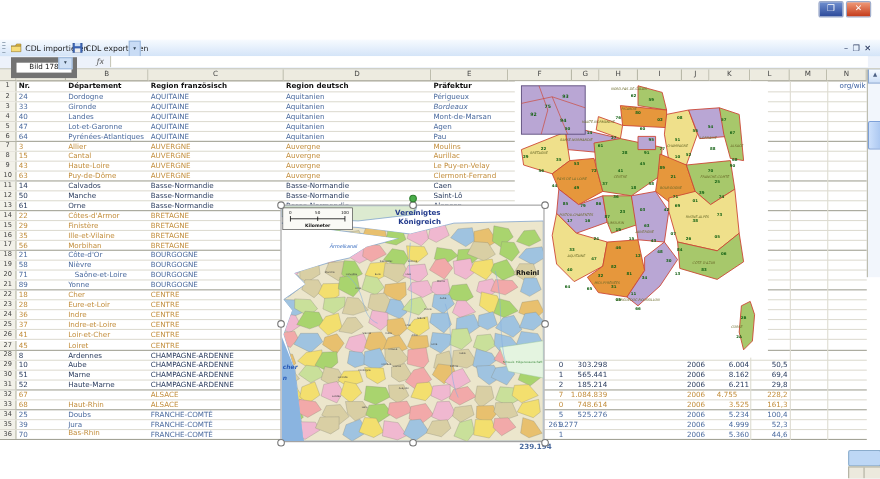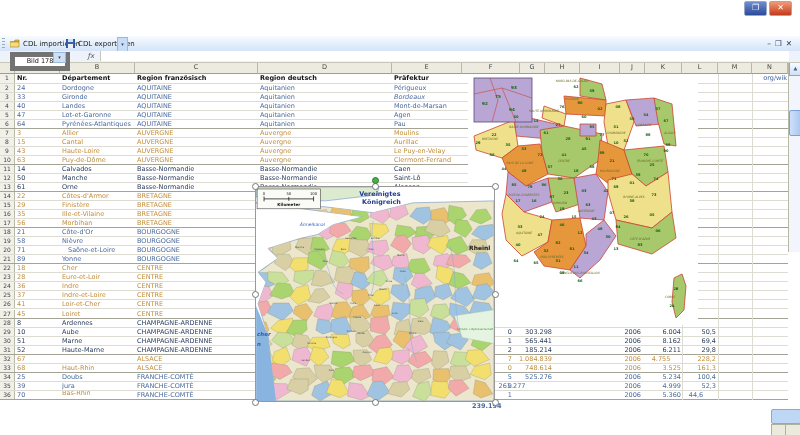--- a/index.html
+++ b/index.html
@@ -393,21 +393,21 @@
       </div>
       <div class="row" style="top: 328.86px; height: 8.04px; border-bottom: 1px solid rgb(163, 163, 150);">
         <div class="gut" style="top: 0px; height: 100%; line-height: 8.04px;">36</div>
         <div class="cell" style="left: 17px; width: 42px; top: 0px; height: 100%; color: rgb(74, 106, 158);">70</div>
         <div class="cell" style="left: 62px; width: 73px; top: 0px; height: 100%; color: rgb(74, 106, 158); margin-top: 48px;">Haute-Saône</div>
         <div class="cell" style="left: 137px; width: 118px; top: 0px; height: 100%; color: rgb(74, 106, 158);">FRANCHE-COMTÉ</div>
         <div class="cell" style="left: 440px; width: 72px; top: 0px; height: 100%; color: rgb(74, 106, 158); text-align: right;">1</div>
         <div class="cell" style="left: 472px; width: 80px; top: 11px; height: 100%; color: rgb(74, 106, 158); text-align: left; font-weight: bold;">239.194</div>
         <div class="cell" style="left: 601px; width: 40px; top: 0px; height: 100%; color: rgb(74, 106, 158); text-align: right;">2006</div>
         <div class="cell" style="left: 641px; width: 40px; top: 0px; height: 100%; color: rgb(74, 106, 158); text-align: right;">5.360</div>
-        <div class="cell" style="left: 676px; width: 40px; top: 0px; height: 100%; color: rgb(74, 106, 158); text-align: center;">44,6</div>
+        <div class="cell" style="left: 676px; width: 40px; top: 0px; height: 100%; color: rgb(74, 106, 158); text-align: right;">44,6</div>
       </div>
       <div class="vline" style="left: 682px; top: 12px; height: 326px;"></div>
       <div class="vline" style="left: 718px; top: 12px; height: 326px;"></div>
       <div class="vline" style="left: 752px; top: 12px; height: 326px;"></div>
     </div>
 
   <div id="vscroll">
     <div id="vup">▲</div>
     <div id="vthumb"></div>
   </div>

